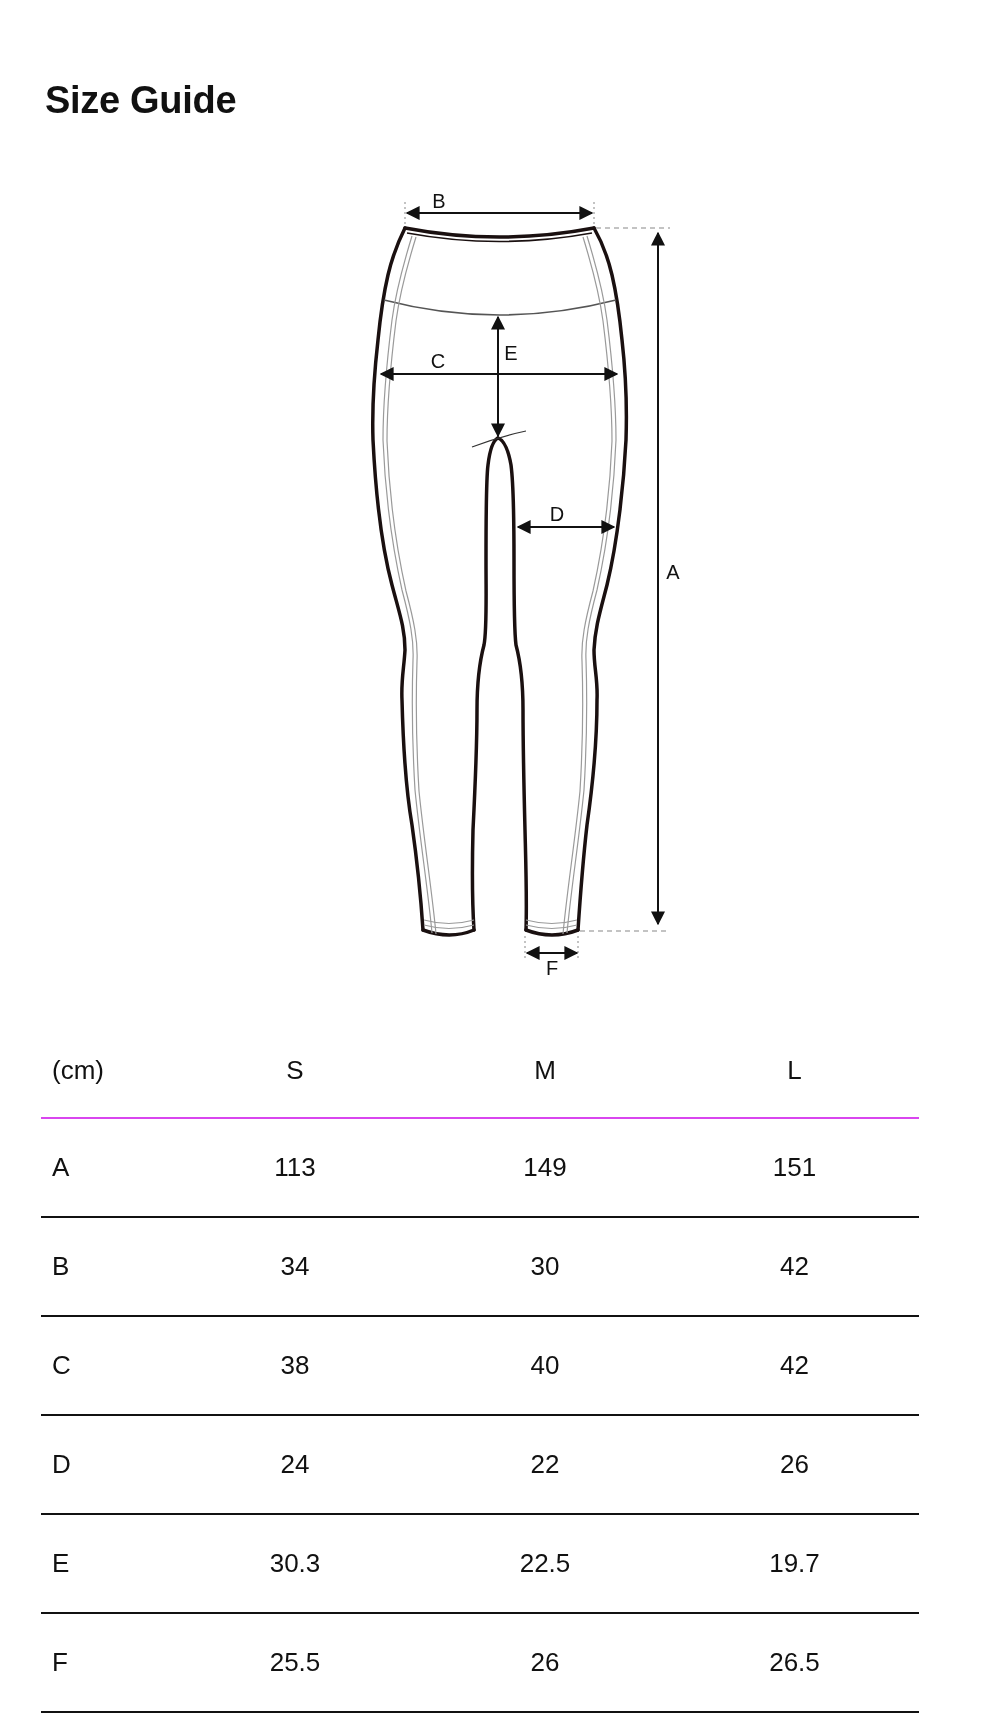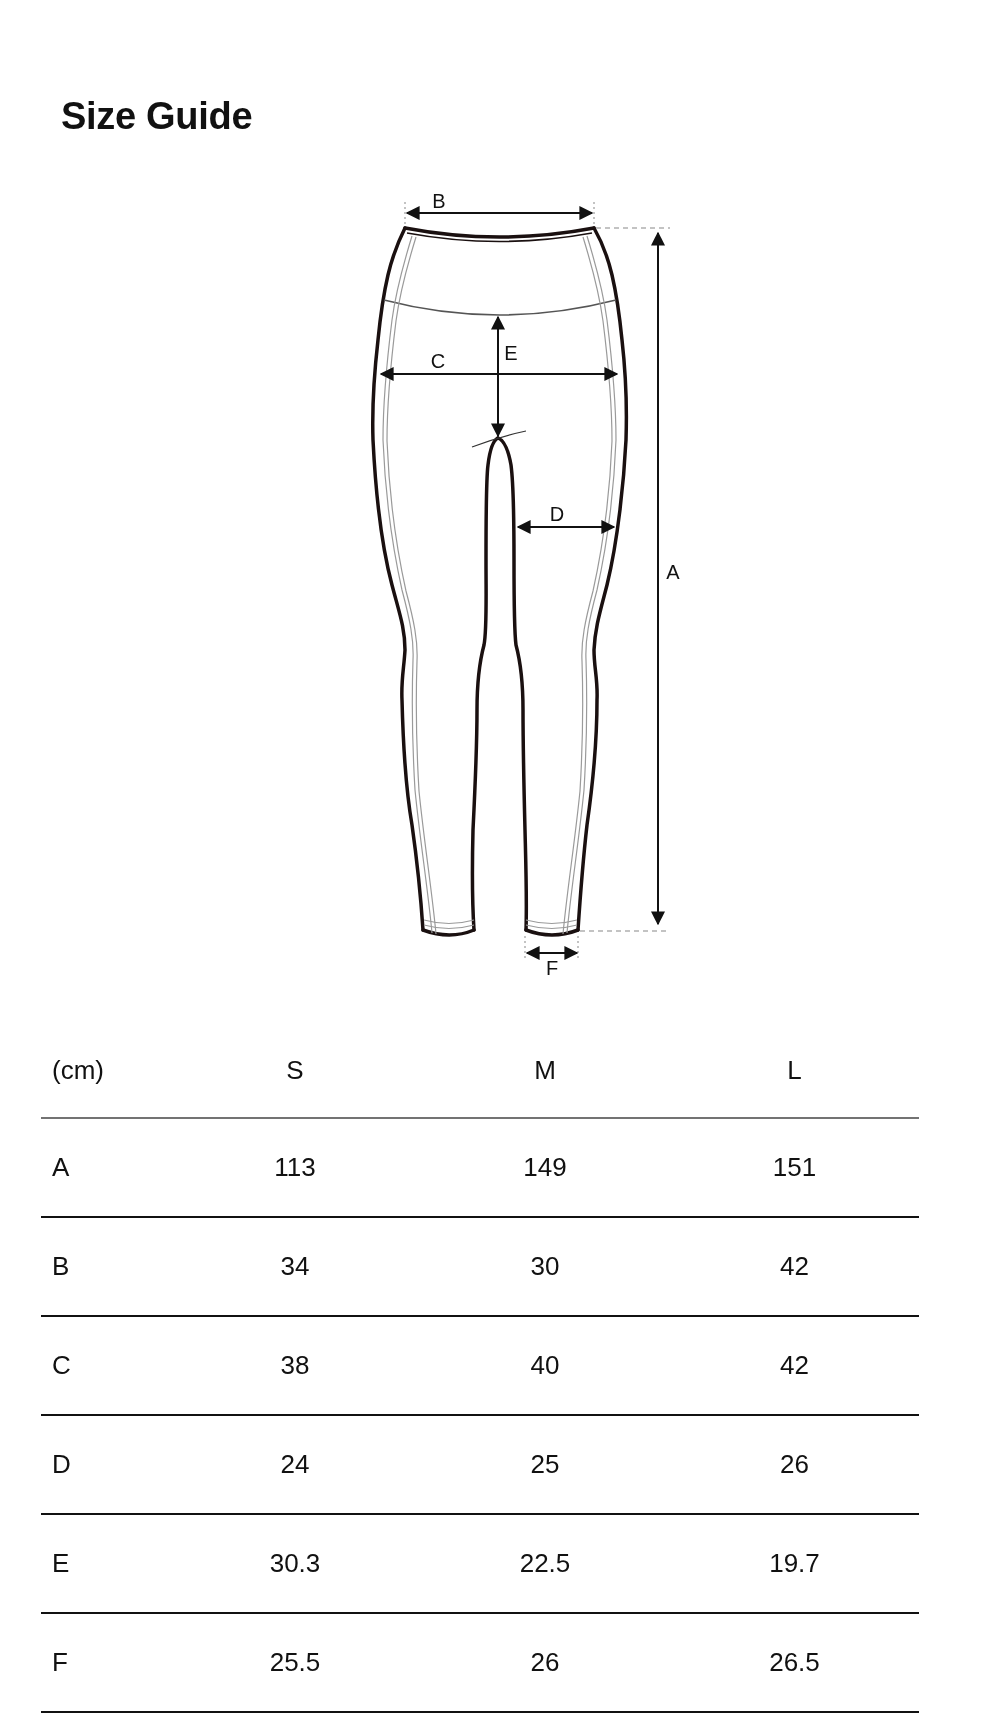--- a/index.html
+++ b/index.html
@@ -3,37 +3,37 @@
   <meta charset="utf-8">
   <style>
     html, body { margin: 0; padding: 0; background: #ffffff; }
     body {
       width: 1000px; height: 1727px; position: relative; overflow: hidden;
       font-family: "Liberation Sans", "DejaVu Sans", sans-serif; color: #111111;
     }
     .title {
       position: absolute; left: 45px; top: 76px;
       font-size: 38px; font-weight: bold; letter-spacing: -0.3px;
-      margin: 16px; line-height: 48px; color: #111111;
+      margin: 0; line-height: 48px; color: #111111;
     }
     .diagram { position: absolute; left: 0; top: 0; width: 1000px; height: 1000px; }
     .diagram svg { position: absolute; left: 0; top: 0; }
     .dlabel {
       position: absolute; font-size: 20px; line-height: 20px; color: #111111;
       transform: translate(-50%, -50%);
     }
     .size-table {
       position: absolute; left: 41px; top: 1024px; width: 867px;
       border-collapse: collapse; table-layout: fixed;
     }
     .size-table th, .size-table td {
       font-size: 26px; font-weight: normal; color: #111111;
       text-align: center; padding: 0; height: 97px;
     }
-    .size-table thead th { height: 93px; border-bottom: 2px solid #737373; }
+    .size-table thead th { height: 93px; border-bottom: 2px solid #d946ef; }
     .size-table tbody td { border-bottom: 2px solid #111111; }
     .size-table .col-label { width: 118px; text-align: left; padding-left: 11px; }
     .size-table .col-size { width: 250px; }
   </style>
 </head>
 <body>
 
 <h1 class="title">Size Guide</h1>
 
 <div class="diagram">
@@ -135,21 +135,21 @@
     </tr>
     <tr>
       <td class="col-label">C</td>
       <td>38</td>
       <td>40</td>
       <td>42</td>
     </tr>
     <tr>
       <td class="col-label">D</td>
       <td>24</td>
-      <td>25</td>
+      <td>22</td>
       <td>26</td>
     </tr>
     <tr>
       <td class="col-label">E</td>
       <td>30.3</td>
       <td>22.5</td>
       <td>19.7</td>
     </tr>
     <tr>
       <td class="col-label">F</td>

